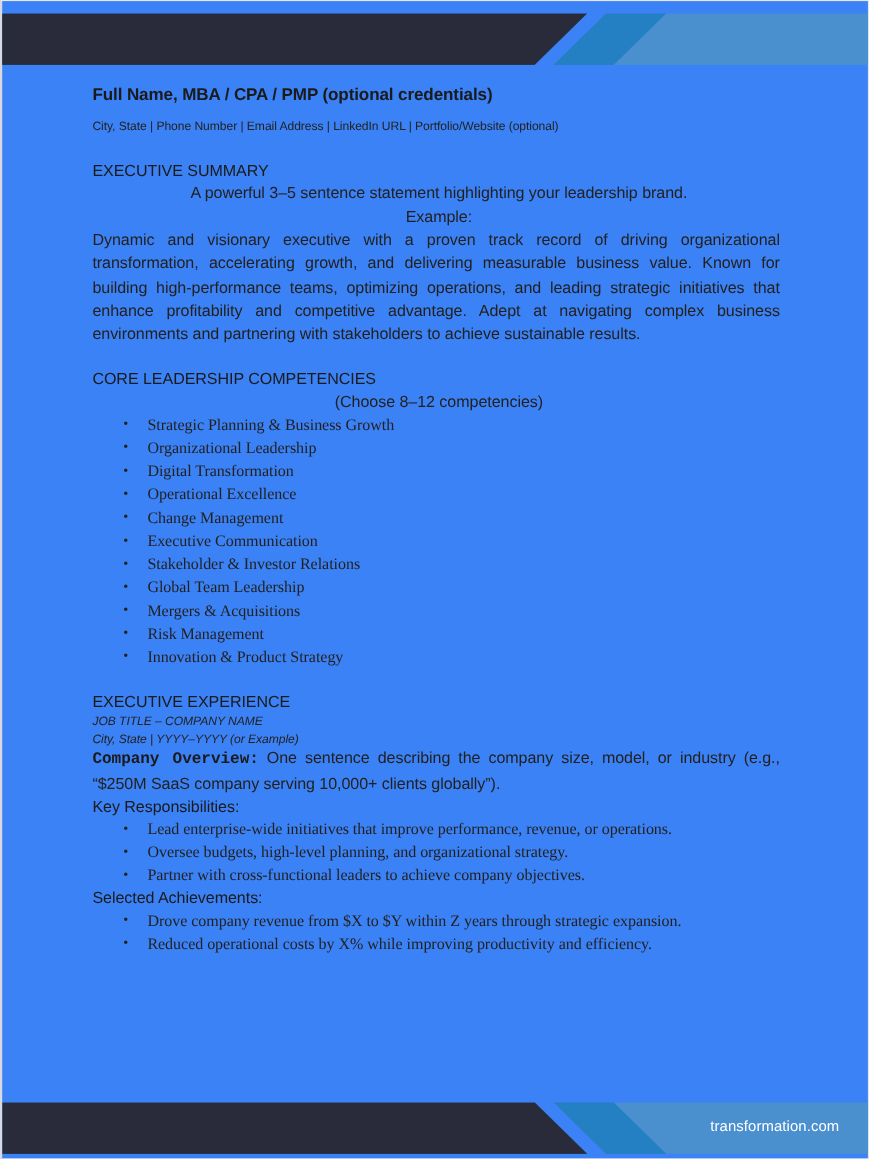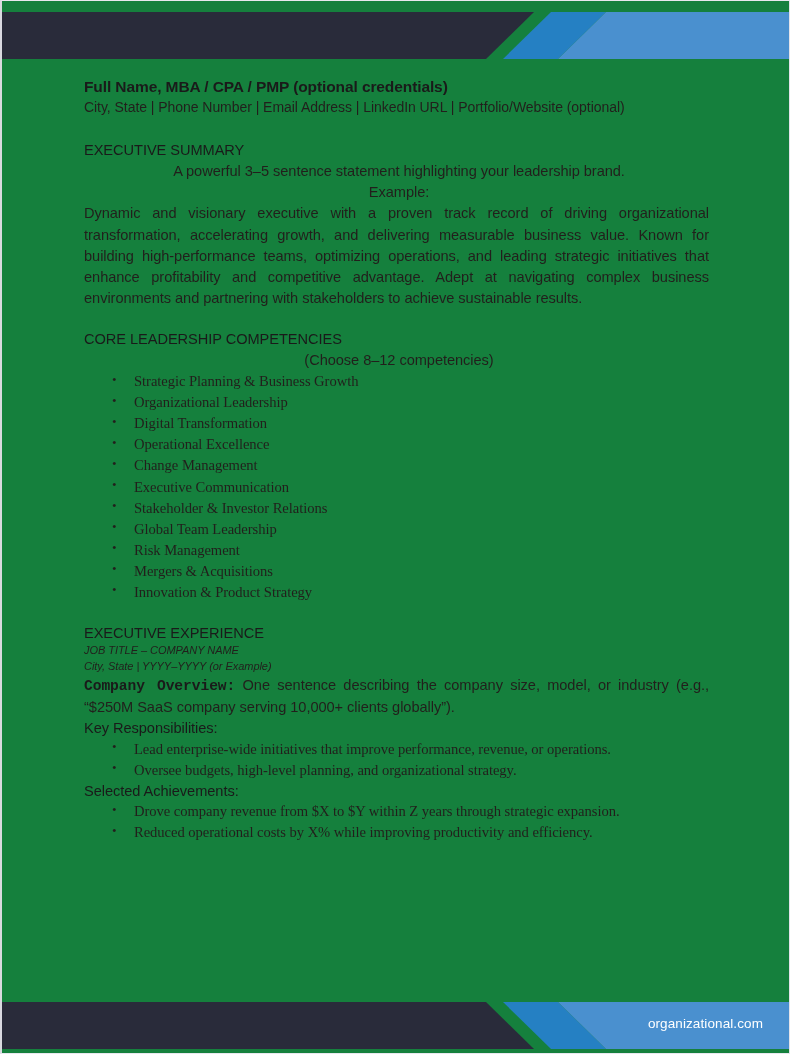--- a/index.html
+++ b/index.html
@@ -8,21 +8,21 @@
     background: #ffffff;
   }
   body {
     font-family: "Liberation Sans", sans-serif;
   }
 
   #page {
     position: relative;
     width: 790px;
     height: 1054px;
-    background: #15803d;
+    background: #3b82f6;
     overflow: hidden;
     box-sizing: border-box;
     border-left: 2px solid #d9d9e0;
     border-right: 1px solid #e3e3ea;
     border-top: 1px solid #e8e8ef;
     border-bottom: 1px solid #e8e8ef;
   }
 
   
   .banner {
@@ -87,24 +87,24 @@
   }
 
   .name-line {
     font-size: 15.5px;
     font-weight: bold;
     color: #1a1a1a;
     letter-spacing: -0.1px;
     line-height: 1.32;
   }
   .contact-line {
-    font-size: 14px;
+    font-size: 11px;
     color: #221f1c;
     line-height: 1.42;
-    margin-top: 1px;
+    margin-top: 11px;
     letter-spacing: -0.05px;
   }
 
   .sec-head {
     font-size: 14.6px;
     font-weight: normal;
     color: #1a1a1a;
     letter-spacing: -0.05px;
     line-height: 1.4;
   }
@@ -197,47 +197,48 @@
     <div class="body-text">(Choose 8–12 competencies)</div>
     <ul class="bullets">
       <li>Strategic Planning &amp; Business Growth</li>
       <li>Organizational Leadership</li>
       <li>Digital Transformation</li>
       <li>Operational Excellence</li>
       <li>Change Management</li>
       <li>Executive Communication</li>
       <li>Stakeholder &amp; Investor Relations</li>
       <li>Global Team Leadership</li>
+      <li>Mergers &amp; Acquisitions</li>
       <li>Risk Management</li>
-      <li>Mergers &amp; Acquisitions</li>
       <li>Innovation &amp; Product Strategy</li>
     </ul>
 
     <div class="gap-md"></div>
 
     <div class="sec-head">EXECUTIVE EXPERIENCE</div>
     <div class="italic-line">JOB TITLE – COMPANY NAME</div>
     <div class="italic-line">City, State | YYYY–YYYY (or Example)</div>
 
     <div class="para"><span class="lead-label">Company Overview:</span><span> One sentence describing the company size, model, or industry (e.g., “$250M SaaS company serving 10,000+ clients globally”).</span></div>
 
     <div class="sec-head">Key Responsibilities:</div>
     <ul class="bullets wide">
       <li>Lead enterprise-wide initiatives that improve performance, revenue, or operations.</li>
       <li>Oversee budgets, high-level planning, and organizational strategy.</li>
+      <li>Partner with cross-functional leaders to achieve company objectives.</li>
     </ul>
 
     <div class="sec-head">Selected Achievements:</div>
     <ul class="bullets wide">
       <li>Drove company revenue from $X to $Y within Z years through strategic expansion.</li>
       <li>Reduced operational costs by X% while improving productivity and efficiency.</li>
     </ul>
 
   </div>
 
   <div class="banner banner-bottom">
     <div class="band band-dark"></div>
     <div class="band band-mid"></div>
     <div class="band band-light"></div>
   </div>
-  <div class="site-url">organizational.com</div>
+  <div class="site-url">transformation.com</div>
 
 </div>
 
 </body></html>

